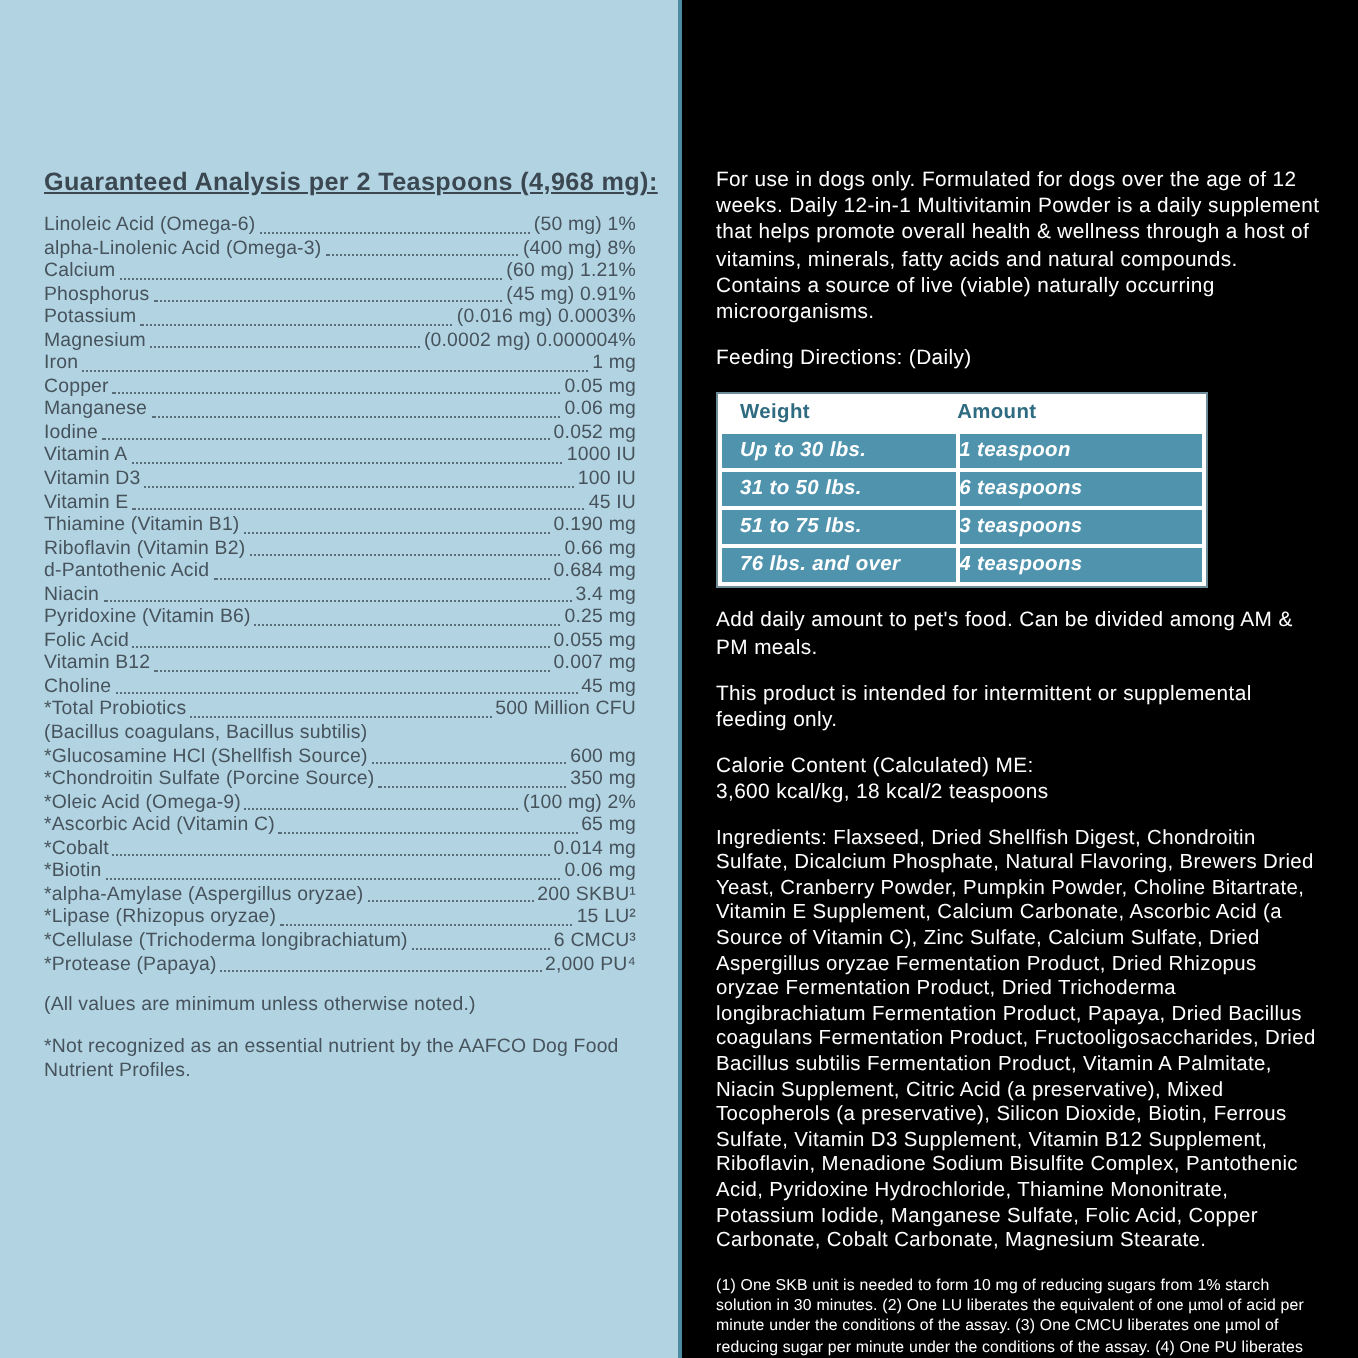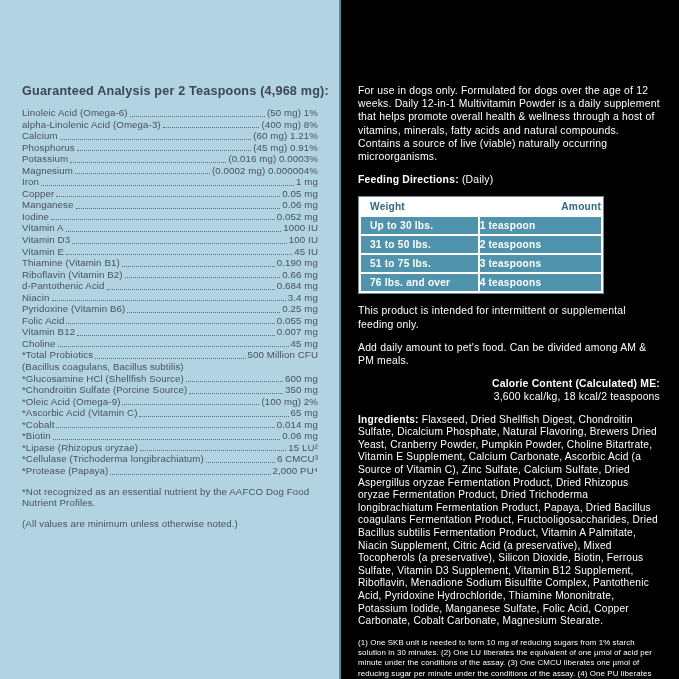--- a/index.html
+++ b/index.html
@@ -20,20 +20,21 @@
     padding: 84px 21px 0 22px;
     color: #46535d;
   }
   .analysis-title {
     font-size: 12.6px;
     font-weight: 700;
     letter-spacing: .2px;
     color: #3b4852;
     margin-bottom: 9px;
     white-space: nowrap;
+    text-decoration: underline;
   }
   .analysis-list { }
   .analysis-row { }
   .item-line {
     display: flex;
     align-items: flex-end;
     font-size: 9.7px;
     line-height: 11.55px;
     letter-spacing: .1px;
   }
@@ -56,53 +57,53 @@
   .right-panel {
     flex: 1;
     background: #000000;
     color: #ffffff;
     padding: 84px 19px 0 17px;
     font-size: 10.4px;
     line-height: 13.2px;
     letter-spacing: .2px;
   }
   .right-panel p { margin-bottom: 10px; }
-  .bold { font-weight: 700; }
+  .bold { font-weight: 400; }
   .section-heading { margin-bottom: 5px; }
 
   .feeding-table {
     background: #ffffff;
     width: 246px;
     border: 1px solid #6e8c97;
     padding: 2px;
     margin-bottom: 10px;
   }
   .thead {
     display: flex;
     color: #2f6b81;
     font-weight: 700;
     font-size: 10.2px;
     line-height: 13px;
     padding: 1px 0 2px 0;
   }
   .thead .c1 { flex: 47 0 0; padding-left: 9px; }
-  .thead .c2 { flex: 53 0 0; text-align: right; }
-  .trow { display: flex; gap: 2px; margin-top: 2px; }
+  .thead .c2 { flex: 53 0 0; text-align: left; }
+  .trow { display: flex; gap: 2px; margin-top: 2px; font-style: italic; }
   .trow .cell {
     background: #4f93ad;
     color: #ffffff;
     font-weight: 700;
     font-size: 10.2px;
     line-height: 13px;
     padding: 2px 0;
   }
   .trow .c1 { flex: 47 0 0; padding-left: 9px; }
   .trow .c2 { flex: 53 0 0; text-align: left; }
 
-  .calorie-block { margin-bottom: 10px; text-align: right; }
+  .calorie-block { margin-bottom: 10px; }
   .ingredients { line-height: 12.6px; font-size: 10.2px; margin-bottom: 10px; }
   .footnote {
     font-size: 7.9px;
     line-height: 10.3px;
     letter-spacing: .1px;
   }
 </style>
 </head>
 <body>
 
@@ -332,20 +333,28 @@
         <div class="analysis-row">
         <div class="item-line">
           <span class="nm">*Biotin</span>
           <span class="dots"></span>
           <span class="val">0.06 mg</span>
         </div>
 
       </div>
         <div class="analysis-row">
         <div class="item-line">
+          <span class="nm">*alpha-Amylase (Aspergillus oryzae)</span>
+          <span class="dots"></span>
+          <span class="val">200 SKBU¹</span>
+        </div>
+
+      </div>
+        <div class="analysis-row">
+        <div class="item-line">
           <span class="nm">*Lipase (Rhizopus oryzae)</span>
           <span class="dots"></span>
           <span class="val">15 LU²</span>
         </div>
 
       </div>
         <div class="analysis-row">
         <div class="item-line">
           <span class="nm">*Cellulase (Trichoderma longibrachiatum)</span>
           <span class="dots"></span>
@@ -356,57 +365,57 @@
         <div class="analysis-row">
         <div class="item-line">
           <span class="nm">*Protease (Papaya)</span>
           <span class="dots"></span>
           <span class="val">2,000 PU⁴</span>
         </div>
 
       </div>
       </div>
 
+    <p class="left-note">(All values are minimum unless otherwise noted.)</p>
     <p class="left-note">*Not recognized as an essential nutrient by the AAFCO Dog Food Nutrient Profiles.</p>
-    <p class="left-note">(All values are minimum unless otherwise noted.)</p>
   </aside>
 
   <section class="right-panel">
     <p>For use in dogs only. Formulated for dogs over the age of 12 weeks. Daily 12-in-1 Multivitamin Powder is a daily supplement that helps promote overall health &amp; wellness through a host of vitamins, minerals, fatty acids and natural compounds. Contains a source of live (viable) naturally occurring microorganisms.</p>
 
     <p class="section-heading"><span class="bold">Feeding Directions:</span><span> (Daily)</span></p>
 
     <div class="feeding-table">
       <div class="thead">
         <span class="c1">Weight</span>
         <span class="c2">Amount</span>
       </div>
       <div>
 
       <div class="trow">
           <span class="cell c1">Up to 30 lbs.</span>
           <span class="cell c2">1 teaspoon</span>
         </div>
           <div class="trow">
           <span class="cell c1">31 to 50 lbs.</span>
-          <span class="cell c2">2 teaspoons</span>
+          <span class="cell c2">6 teaspoons</span>
         </div>
           <div class="trow">
           <span class="cell c1">51 to 75 lbs.</span>
           <span class="cell c2">3 teaspoons</span>
         </div>
           <div class="trow">
           <span class="cell c1">76 lbs. and over</span>
           <span class="cell c2">4 teaspoons</span>
         </div>
         </div>
     </div>
 
+    <p>Add daily amount to pet's food. Can be divided among AM &amp; PM meals.</p>
     <p>This product is intended for intermittent or supplemental feeding only.</p>
-    <p>Add daily amount to pet's food. Can be divided among AM &amp; PM meals.</p>
 
     <div class="calorie-block">
       <div class="bold">Calorie Content (Calculated) ME:</div>
       <div>3,600 kcal/kg, 18 kcal/2 teaspoons</div>
     </div>
 
     <p class="ingredients"><span class="bold">Ingredients:</span><span> Flaxseed, Dried Shellfish Digest, Chondroitin Sulfate, Dicalcium Phosphate, Natural Flavoring, Brewers Dried Yeast, Cranberry Powder, Pumpkin Powder, Choline Bitartrate, Vitamin E Supplement, Calcium Carbonate, Ascorbic Acid (a Source of Vitamin C), Zinc Sulfate, Calcium Sulfate, Dried Aspergillus oryzae Fermentation Product, Dried Rhizopus oryzae Fermentation Product, Dried Trichoderma longibrachiatum Fermentation Product, Papaya, Dried Bacillus coagulans Fermentation Product, Fructooligosaccharides, Dried Bacillus subtilis Fermentation Product, Vitamin A Palmitate, Niacin Supplement, Citric Acid (a preservative), Mixed Tocopherols (a preservative), Silicon Dioxide, Biotin, Ferrous Sulfate, Vitamin D3 Supplement, Vitamin B12 Supplement, Riboflavin, Menadione Sodium Bisulfite Complex, Pantothenic Acid, Pyridoxine Hydrochloride, Thiamine Mononitrate, Potassium Iodide, Manganese Sulfate, Folic Acid, Copper Carbonate, Cobalt Carbonate, Magnesium Stearate.</span></p>
 
     <p class="footnote">(1) One SKB unit is needed to form 10 mg of reducing sugars from 1% starch solution in 30 minutes. (2) One LU liberates the equivalent of one µmol of acid per minute under the conditions of the assay. (3) One CMCU liberates one µmol of reducing sugar per minute under the conditions of the assay. (4) One PU liberates one microgram of tyrosine per hour under the conditions of the assay.</p>
   </section>

